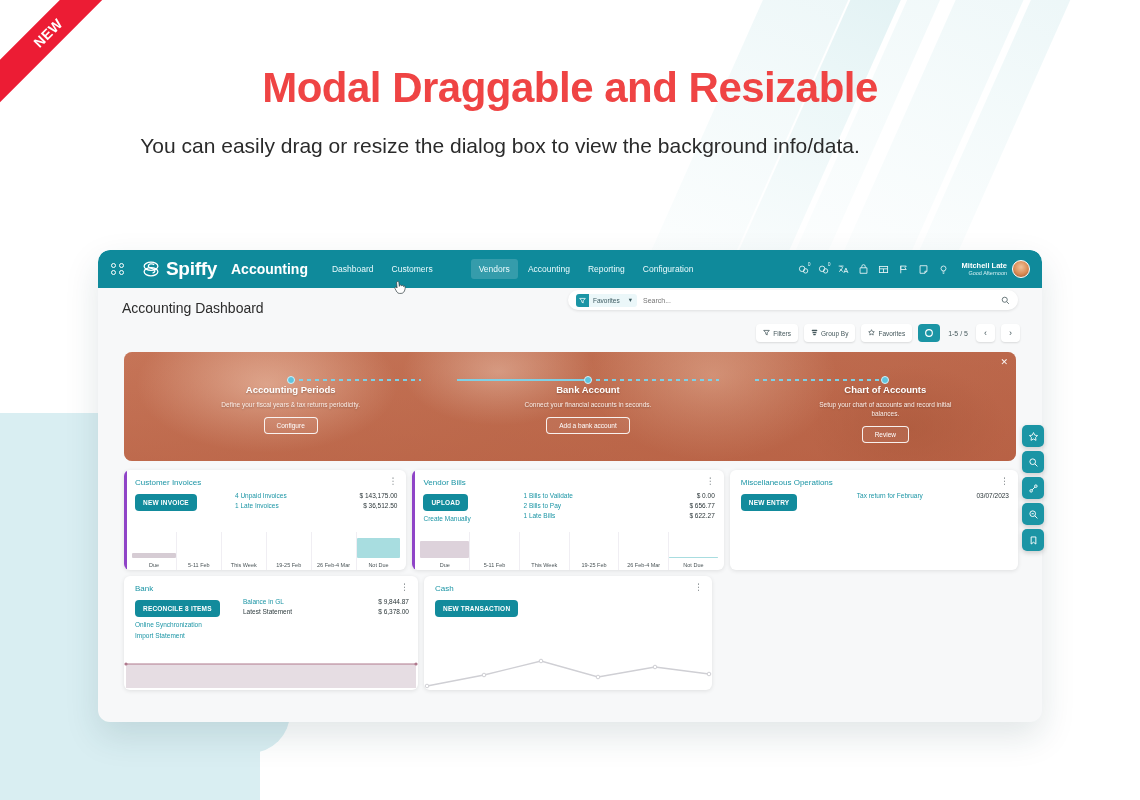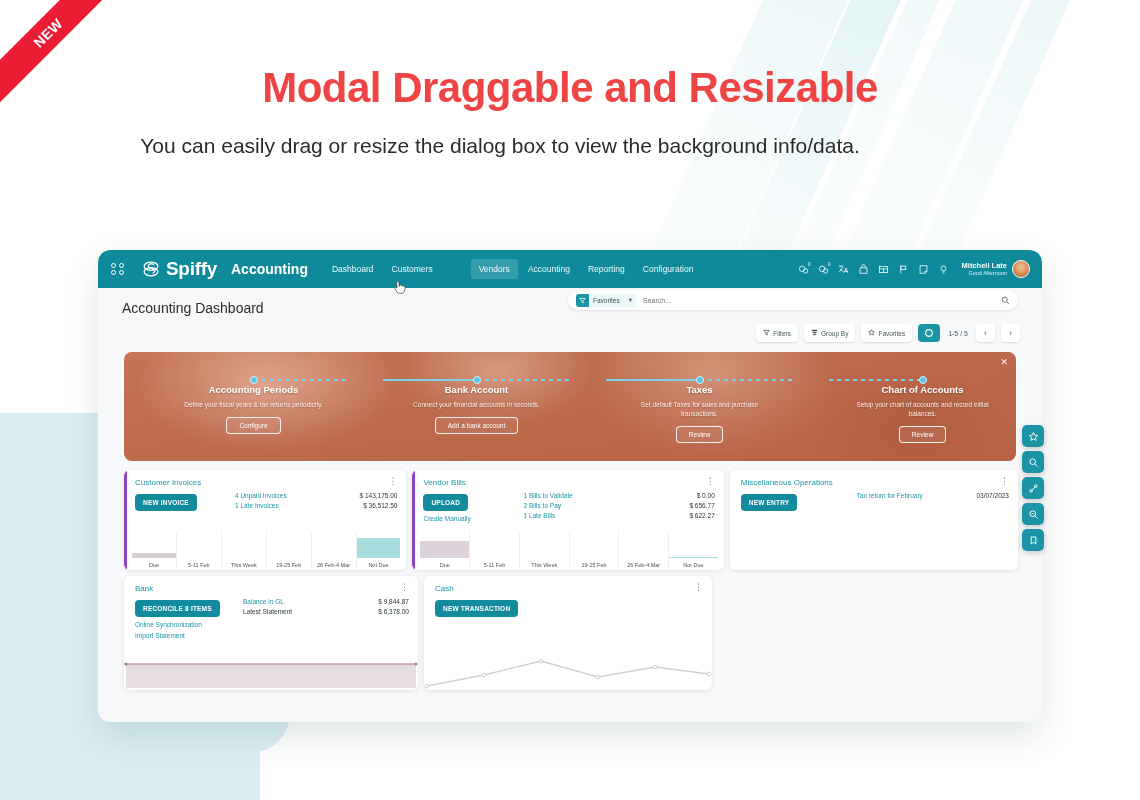--- a/index.html
+++ b/index.html
@@ -351,28 +351,20 @@
 
       <div class="step">
         <div class="step-line solid" style="left:0;width:50%;"></div>
         <div class="step-line" style="left:50%;width:50%;"></div>
         <div class="step-dot"></div>
         <div class="step-title">Bank Account</div>
         <div class="step-desc">Connect your financial accounts in seconds.</div>
         <div class="step-btn">Add a bank account</div>
       </div>
 
-      <div class="step">
-        <div class="step-line solid" style="left:0;width:50%;"></div>
-        <div class="step-line" style="left:50%;width:50%;"></div>
-        <div class="step-dot"></div>
-        <div class="step-title">Taxes</div>
-        <div class="step-desc">Set default Taxes for sales and purchase transactions.</div>
-        <div class="step-btn">Review</div>
-      </div>
 
       <div class="step">
         <div class="step-line" style="left:0;width:50%;"></div>
         <div class="step-dot"></div>
         <div class="step-title">Chart of Accounts</div>
         <div class="step-desc">Setup your chart of accounts and record initial balances.</div>
         <div class="step-btn">Review</div>
       </div>
     </div>
   </div>

